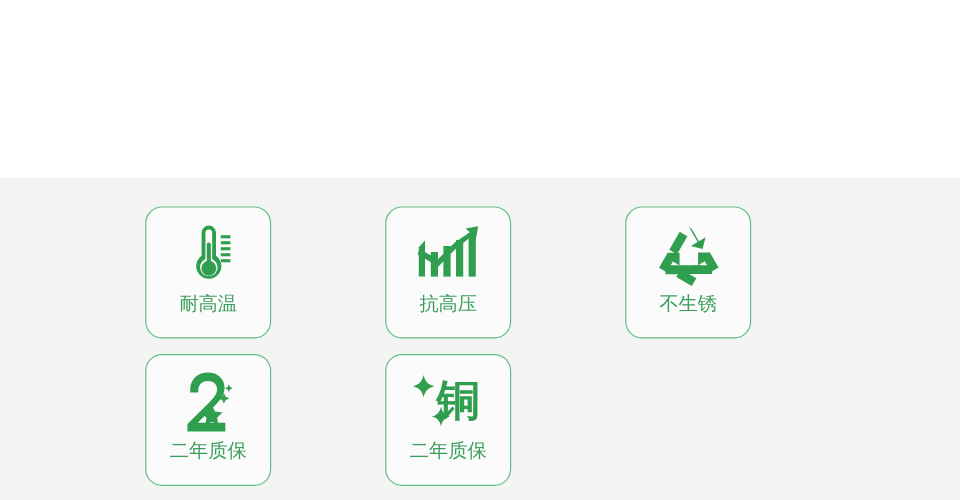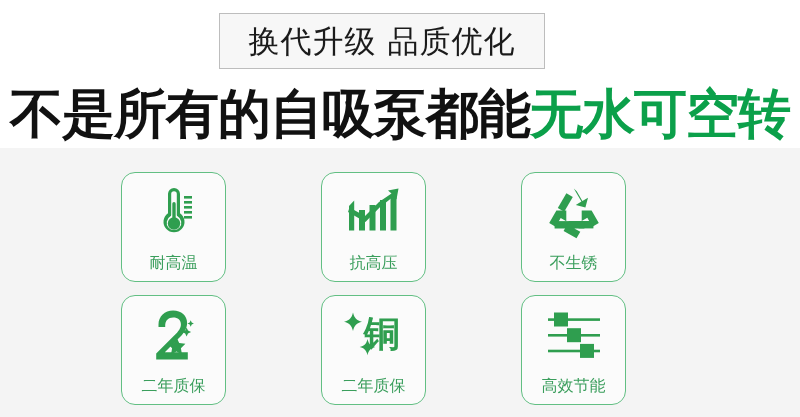--- a/index.html
+++ b/index.html
@@ -116,43 +116,33 @@
   .card-icon {
     width: 62px;
     height: 60px;
     display: flex;
     align-items: center;
     justify-content: center;
   }
   .card-icon svg { display: block; }
 
   .card-label {
-    margin-top: 12px;
+    margin-top: 2px;
     font-size: 16px;
     line-height: 1.1;
     color: #3a9e5c;
     font-family: "DejaVu Sans", "Liberation Sans", sans-serif;
     white-space: nowrap;
   }
 </style>
 </head>
 <body>
 
 <div class="page">
 
-  <div class="subtitle-wrap">
-    <div class="subtitle-box">
-      <div class="subtitle-text">换代升级  品质优化</div>
-    </div>
-
-    <div class="headline">
-      <span class="hl-dark">不是所有的自吸泵都能</span>
-        <span class="hl-accent">无水可空转</span>
-    </div>
-  </div>
 
   <div class="features">
     <div class="grid">
 
       <div class="card">
         <div class="card-icon">
           <svg width="56" height="56" viewBox="0 0 56 56" aria-hidden="true">
             <g fill="#2f9e4f">
               <path d="M22 10a6 6 0 0 1 12 0v19.2a10.5 10.5 0 1 1-12 0V10z
                        M28 7.2a2.8 2.8 0 0 0-2.8 2.8v21a1.6 1.6 0 0 1-.75 1.36
@@ -232,31 +222,16 @@
               <path d="M9 6.5 C10.4 12.2 12.6 14.4 18 15.8 C12.6 17.2 10.4 19.4 9 25
                        C7.6 19.4 5.4 17.2 0 15.8 C5.4 14.4 7.6 12.2 9 6.5 Z"></path>
               <path d="M23.5 33 C24.7 38 26.6 39.9 31.3 41.1 C26.6 42.3 24.7 44.2 23.5 49.2
                        C22.3 44.2 20.4 42.3 15.7 41.1 C20.4 39.9 22.3 38 23.5 33 Z"></path>
             </g>
           </svg>
         </div>
         <div class="card-label">二年质保</div>
       </div>
 
-      <div class="card">
-        <div class="card-icon">
-          <svg width="58" height="52" viewBox="0 0 58 52" aria-hidden="true">
-            <g fill="#2f9e4f">
-              <rect x="3" y="9.3" width="52" height="2.6"></rect>
-              <rect x="9" y="3.5" width="14" height="14"></rect>
-              <rect x="3" y="25" width="52" height="2.6"></rect>
-              <rect x="22" y="19.2" width="14" height="14"></rect>
-              <rect x="3" y="40.7" width="52" height="2.6"></rect>
-              <rect x="35" y="34.9" width="14" height="14"></rect>
-            </g>
-          </svg>
-        </div>
-        <div class="card-label">高效节能</div>
-      </div>
 
     </div>
   </div>
 </div>
 
 </body></html>

